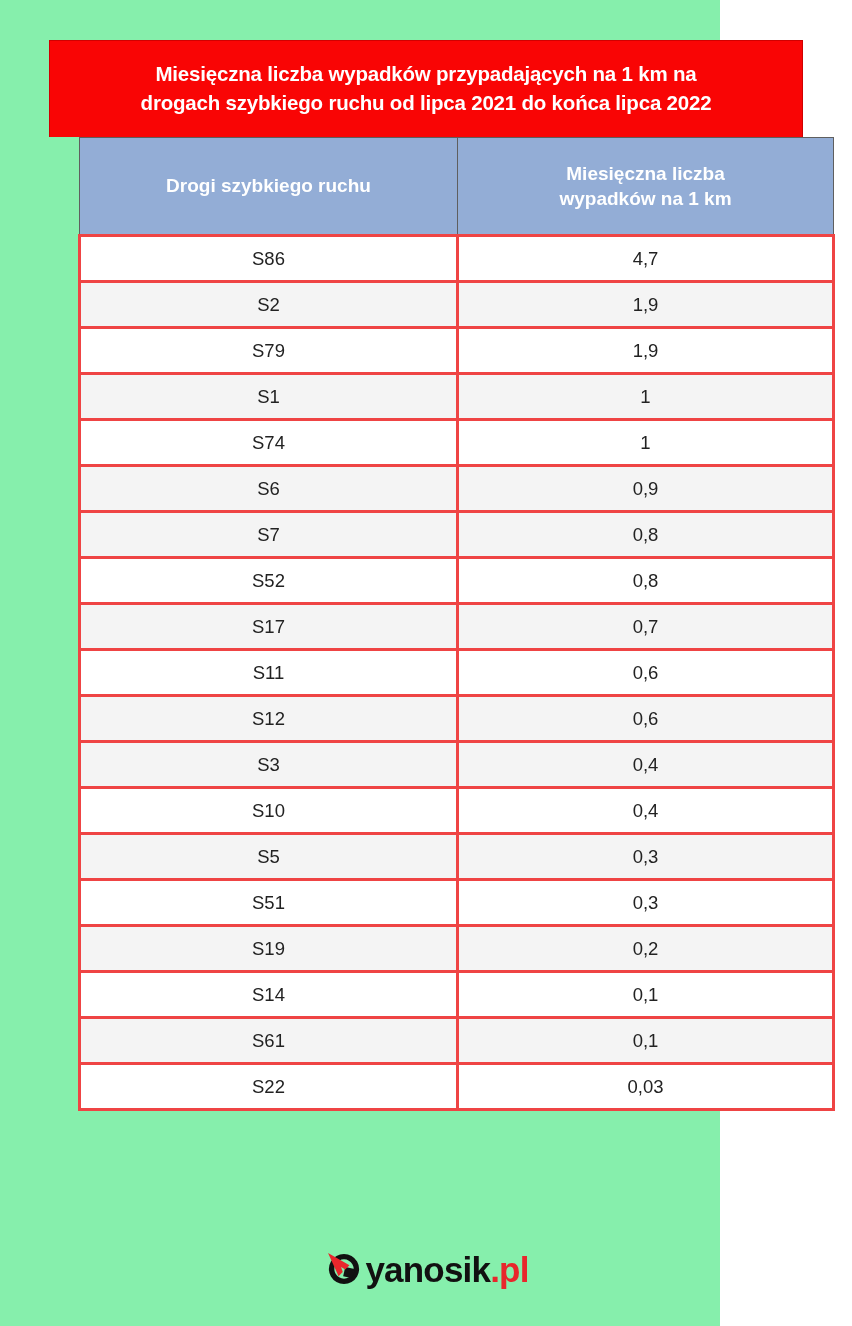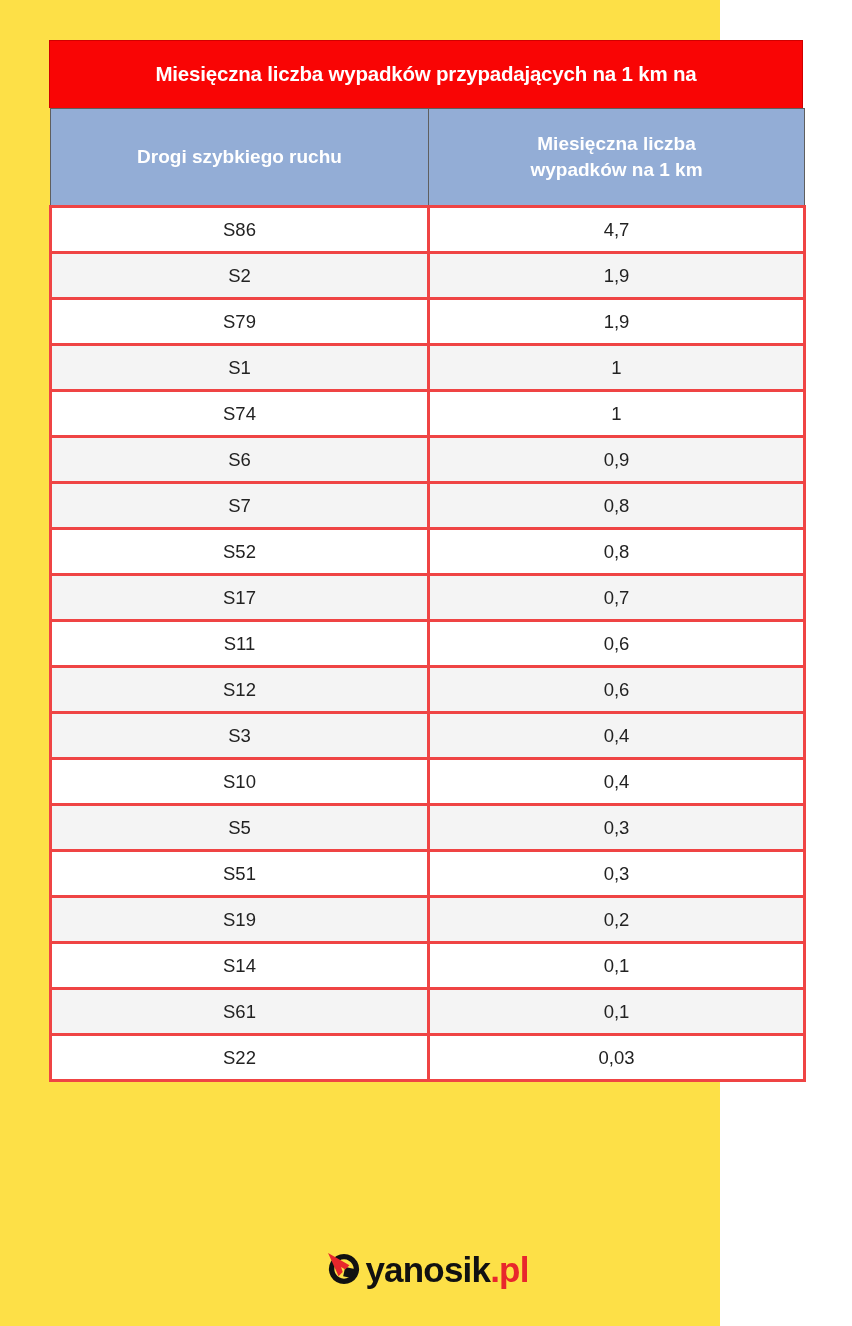--- a/index.html
+++ b/index.html
@@ -12,21 +12,21 @@
     height: 1326px;
     font-family: "Liberation Sans", sans-serif;
     -webkit-font-smoothing: antialiased;
     overflow: hidden;
   }
 
   .page {
     position: relative;
     width: 720px;
     height: 1326px;
-    background: #fde047;
+    background: #86efac;
     box-sizing: border-box;
   }
 
   
   .infographic {
     position: absolute;
     left: 49px;
     top: 40px;
     width: 754px;
   }
@@ -47,20 +47,21 @@
     font-weight: bold;
     line-height: 1.42;
     letter-spacing: -0.2px;
   }
 
   
   table.data-table {
     border-collapse: collapse;
     width: 754px;
     table-layout: fixed;
+    margin-left: 29px;
   }
   table.data-table col.col-road  { width: 378px; }
   table.data-table col.col-value { width: 376px; }
 
   table.data-table th {
     background: #93add6;
     color: #ffffff;
     font-size: 19px;
     font-weight: bold;
     line-height: 1.35;
@@ -117,20 +118,21 @@
 </style>
 </head>
 <body>
 
 <div class="page">
 
   <div class="infographic">
 
     <div class="title-banner">
       <span class="title-text">Miesięczna liczba wypadków przypadających na 1 km na</span>
+      <span class="title-text">drogach szybkiego ruchu od lipca 2021 do końca lipca 2022</span>
     </div>
 
     <table class="data-table">
       <colgroup>
         <col class="col-road">
         <col class="col-value">
       </colgroup>
       <thead>
         <tr>
           <th>

